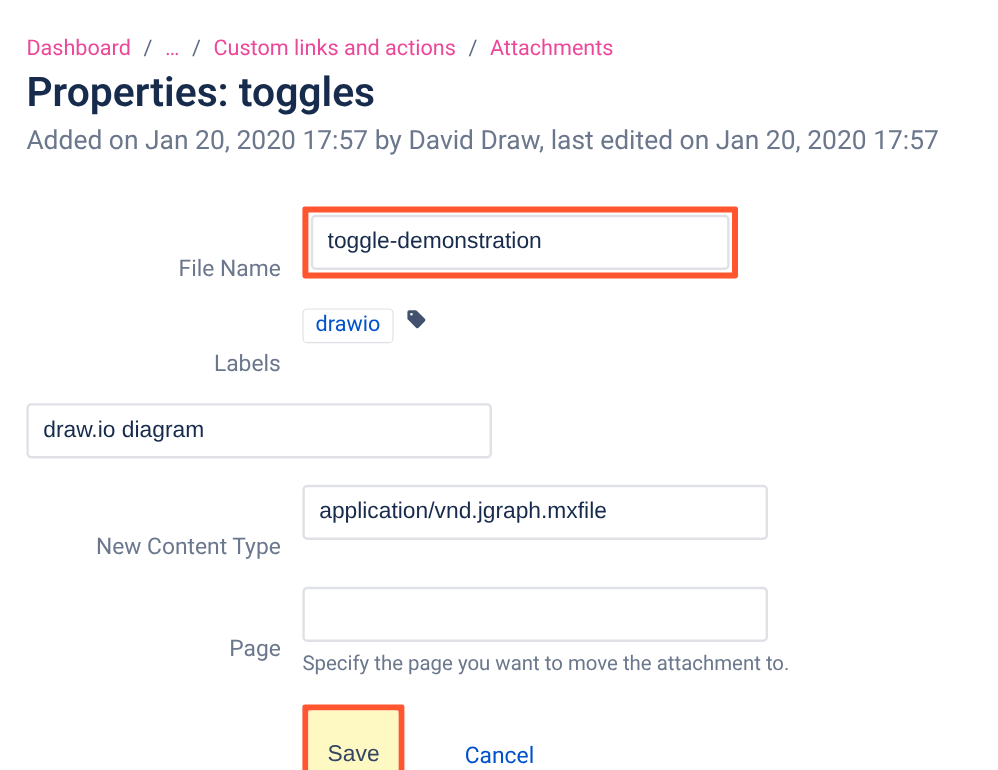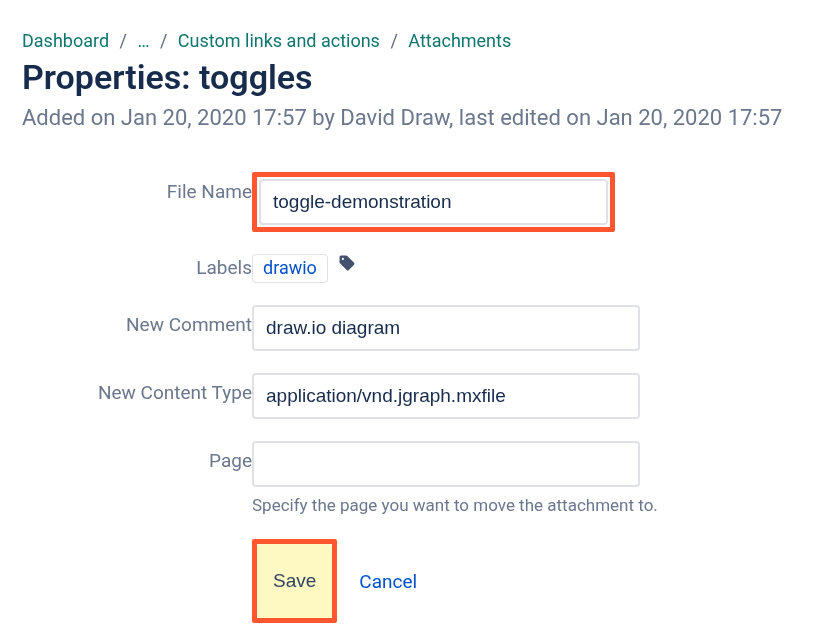--- a/index.html
+++ b/index.html
@@ -10,21 +10,21 @@
     background: #fff;
     color: #172B4D;
     width: 832px;
   }
   .breadcrumb {
     font-size: 18px;
     color: #5E6C84;
     margin-bottom: 6px;
   }
   .breadcrumb a {
-    color: #0f766e;
+    color: #ec4899;
     text-decoration: none;
     cursor: pointer;
   }
   .breadcrumb .sep { color: #5E6C84; margin: 0 6px; }
   h1.page-title {
     margin: 0 0 8px 0;
     font-size: 34px;
     font-weight: 600;
     color: #172B4D;
   }
@@ -35,23 +35,25 @@
   }
   .form-row {
     display: flex;
     align-items: flex-start;
     margin-bottom: 22px;
   }
   .form-row.tight { margin-bottom: 4px; }
   .form-label {
     width: 230px;
     text-align: right;
+    padding-right: 18px;
     font-size: 19px;
     color: #6B778C;
     padding-top: 8px;
+    margin-top: 32px;
   }
   .form-field {
     display: flex;
     flex-direction: column;
   }
   .text-input {
     width: 388px;
     height: 46px;
     border: 2px solid #DFE1E6;
     border-radius: 4px;
@@ -109,20 +111,21 @@
     font-size: 19px;
     color: #344563;
     padding: 26px 16px;
     cursor: pointer;
   }
   .cancel-link {
     color: #0052CC;
     text-decoration: none;
     font-size: 19px;
     cursor: pointer;
+    margin-left: 28px;
   }
 </style>
 </head>
 <body>
 
 <div class="breadcrumb">
   <a>Dashboard</a>
   <span class="sep">/</span>
   <a>…</a>
   <span class="sep">/</span>
@@ -152,21 +155,20 @@
       <span class="tag-icon">
         <svg width="18" height="18" viewBox="0 0 24 24" fill="currentColor">
             <path d="M21.41 11.58l-9-9A2 2 0 0 0 11 2H4a2 2 0 0 0-2 2v7c0 .53.21 1.04.59 1.41l9 9a2 2 0 0 0 2.83 0l7-7a2 2 0 0 0-.01-2.83zM6.5 8A1.5 1.5 0 1 1 8 6.5 1.5 1.5 0 0 1 6.5 8z"></path>
           </svg>
       </span>
     </div>
   </div>
 </div>
 
 <div class="form-row">
-  <div class="form-label">New Comment</div>
   <div class="form-field">
     <input type="text" class="text-input" value="draw.io diagram" style="">
   </div>
 </div>
 
 <div class="form-row">
   <div class="form-label">New Content Type</div>
   <div class="form-field">
     <input type="text" class="text-input" value="application/vnd.jgraph.mxfile" style="">
   </div>

